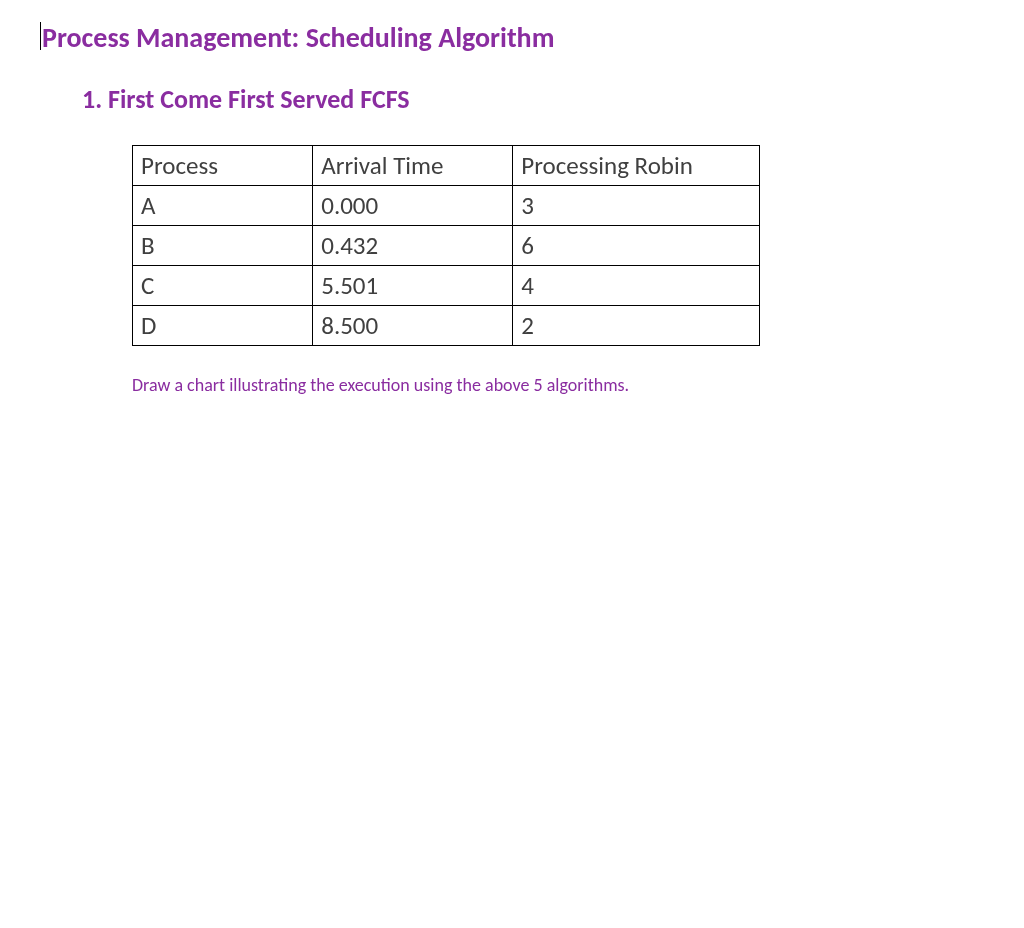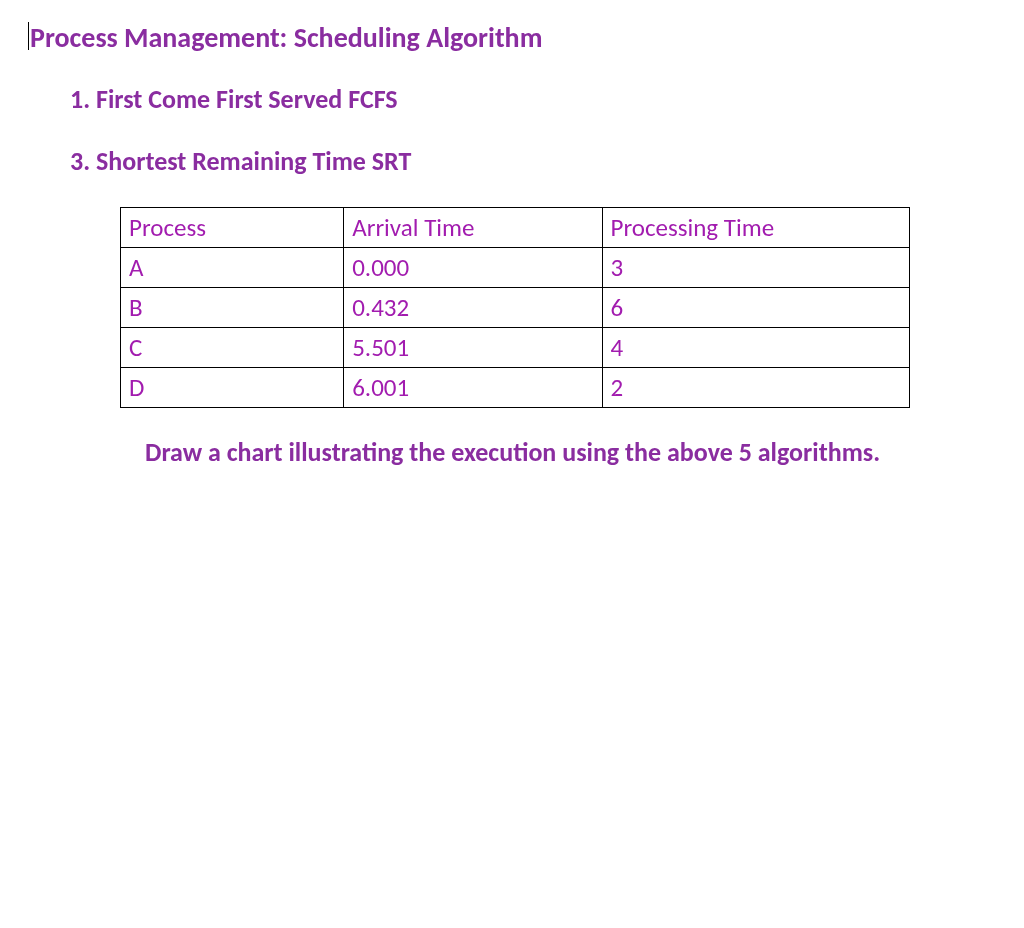--- a/index.html
+++ b/index.html
@@ -6,21 +6,21 @@
     margin: 0;
     padding: 0;
     width: 1024px;
     height: 928px;
     background: #ffffff;
     font-family: Calibri, "Segoe UI", Arial, sans-serif;
     color: #8a2da0;
     box-sizing: border-box;
   }
   .page {
-    padding: 20px 30px 0 30px;
+    padding: 20px 30px 0 42px;
   }
   .title {
     font-size: 28px;
     font-weight: 600;
     margin: 0 0 28px 0;
     position: relative;
   }
   .cursor-mark {
     position: absolute;
     left: -2px;
@@ -37,93 +37,89 @@
   .list-item {
     margin-bottom: 30px;
   }
   .table-wrap {
     margin-left: 90px;
     margin-right: 90px;
     margin-bottom: 26px;
   }
   table {
     border-collapse: collapse;
-    width: 790px;
+    width: 628px;
     font-size: 25px;
-    color: #a21caf;
+    color: #404040;
   }
   th, td {
     border: 1px solid #000;
     text-align: left;
     font-weight: 400;
     padding: 4px 8px 4px 8px;
     height: 28px;
   }
   th {
     font-weight: 400;
     font-size: 25px;
   }
   .col-process { width: 220px; }
   .col-arrival { width: 260px; margin-top: 43px; }
   .col-proc    { width: 310px; }
   .instruction {
-    margin-left: 115px;
+    margin-left: 90px;
     margin-right: 60px;
-    font-size: 26px;
-    font-weight: 700;
+    font-size: 18px;
+    font-weight: 400;
     line-height: 1.45;
   }
 </style>
 </head>
 <body>
 
 <div class="page">
 
   <div class="title">
     <span class="cursor-mark"></span>
     <span>Process Management: Scheduling Algorithm</span>
   </div>
 
   <div class="list">
     <div class="list-item">
       <span>1.</span>
       <span>First Come First Served    FCFS</span>
     </div>
-    <div class="list-item">
-      <span>3.</span>
-      <span>Shortest Remaining Time   SRT</span>
-    </div>
   </div>
 
   <div class="table-wrap">
     <table>
       <tbody>
           <tr>
         <th class="col-process">Process</th>
         <th class="col-arrival">Arrival Time</th>
-        <th class="col-proc">Processing Time</th>
+        <th class="col-proc">Processing Robin</th>
       </tr>
       <tr>
         <td>A</td>
         <td>0.000</td>
         <td> 3</td>
       </tr>
       <tr>
         <td>B</td>
         <td>0.432</td>
         <td>6</td>
       </tr>
       <tr>
         <td>C</td>
         <td>5.501</td>
         <td>4</td>
       </tr>
       <tr>
         <td>D</td>
-        <td>6.001</td>
+        <td>8.500</td>
         <td>2</td>
       </tr>
     </tbody>
       </table>
   </div>
 
   <div class="instruction">Draw  a chart illustrating the execution using the above 5 algorithms.</div>
 
 </div>
 

